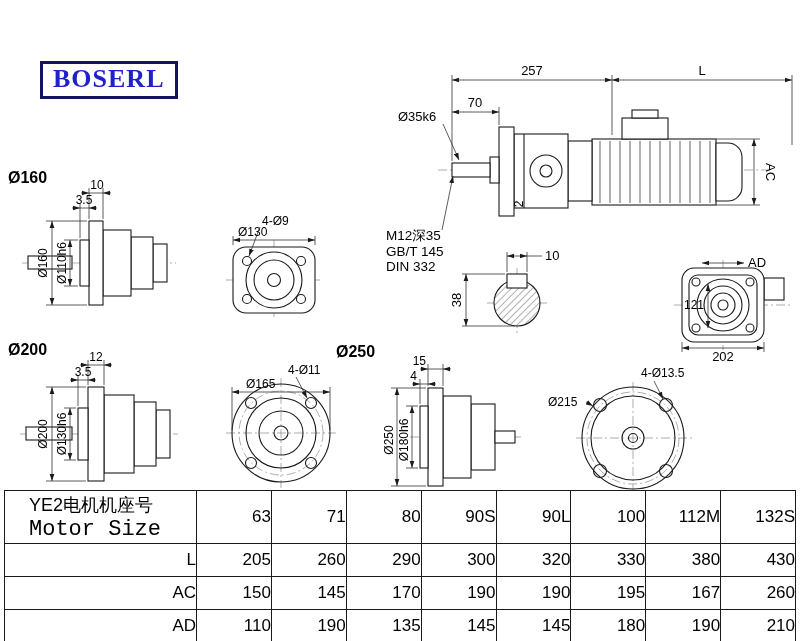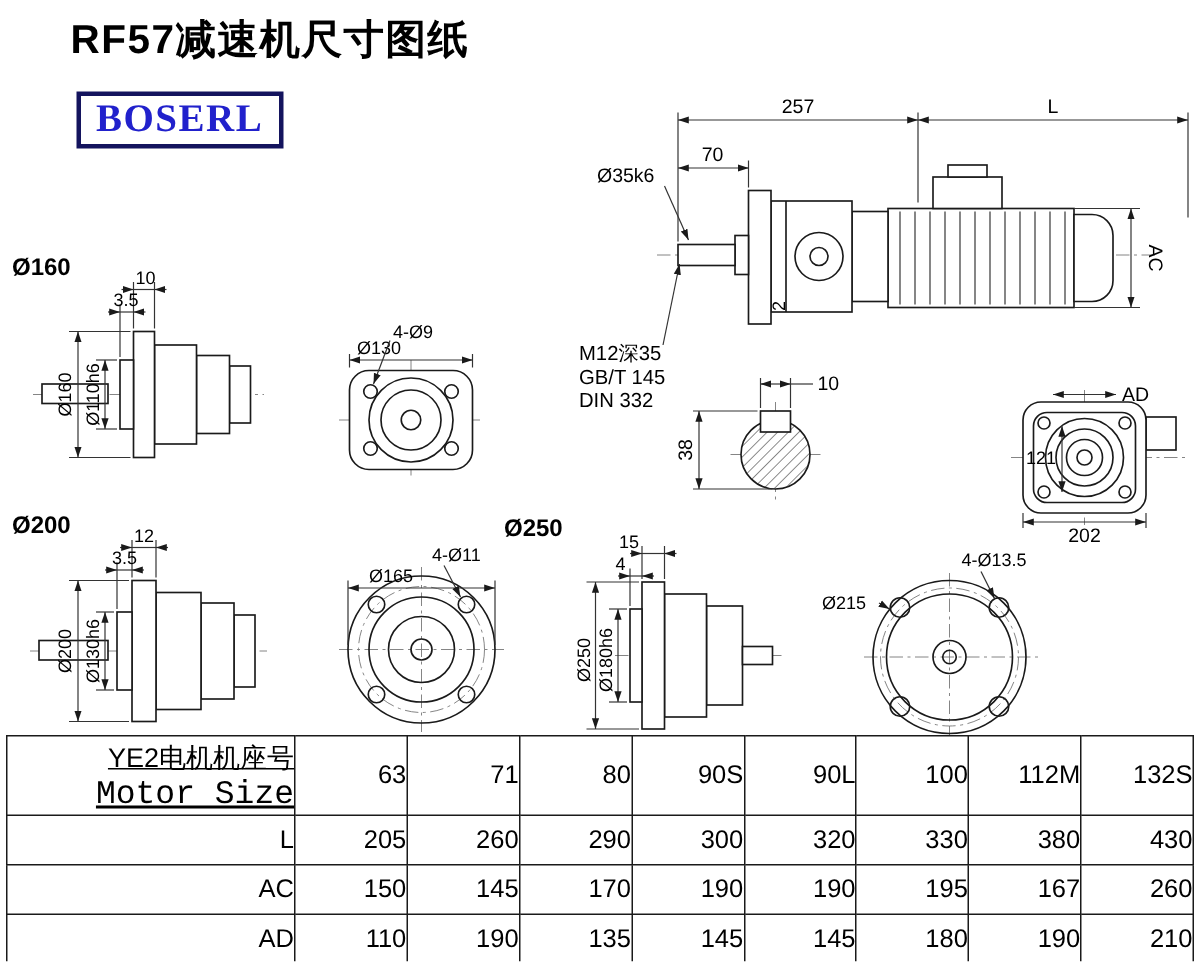--- a/index.html
+++ b/index.html
@@ -1,46 +1,45 @@
 <!DOCTYPE html>
 <html><head>
 <meta charset="utf-8">
 <style>
   html,body{margin:0;padding:0;background:#fff;}
   body{width:800px;height:641px;font-family:"Liberation Sans",sans-serif;}
   .sheet{position:relative;width:800px;height:641px;background:#fff;overflow:hidden;}
   .title{position:absolute;left:47px;top:8px;font-size:27px;font-weight:bold;color:#000;letter-spacing:1px;}
-  .logo{position:absolute;left:51px;top:61px;border:3px solid #14145e;background:#fff;padding:0 10px 2px 10px;}
+  .logo{position:absolute;left:40px;top:61px;border:3px solid #14145e;background:#fff;padding:0 10px 2px 10px;}
   .logo-text{font-family:"Liberation Serif",serif;font-size:26px;font-weight:bold;color:#2121cc;letter-spacing:1px;}
   svg.draw{position:absolute;left:0;top:0;}
   .ln{stroke:#1a1a1a;stroke-width:1.1;fill:#fff;}
   .lnn{stroke:#1a1a1a;stroke-width:1.1;fill:none;}
   .thin{stroke:#1a1a1a;stroke-width:0.7;fill:none;}
   .dim{stroke:#333;stroke-width:0.8;fill:none;}
   .cl{stroke:#777;stroke-width:0.6;fill:none;stroke-dasharray:9 3 2 3;}
   text{fill:#000;font-family:"Liberation Sans",sans-serif;}
   .d{font-size:13px;}
   .ds{font-size:12px;}
   .lb{font-size:16px;font-weight:600;}
   .nt{font-size:13.5px;}
   .mid{text-anchor:middle;}
   .end{text-anchor:end;}
   table.spec{position:absolute;left:4px;top:490px;width:792px;border-collapse:collapse;table-layout:fixed;font-size:17px;color:#000;background:#fff;}
   .spec th,.spec td{border:1px solid #1a1a1a;text-align:right;vertical-align:middle;font-weight:normal;padding:0;height:32px;}
   .spec tr.hrow th{height:52px;}
-  .spec th.c0{text-align:right;padding-left:9px;font-size:18px;text-decoration:underline;}
+  .spec th.c0{text-align:left;padding-left:24px;font-size:18px;}
   .spec col.first{width:192px;}
   .spec .mono{font-family:"Liberation Mono",monospace;font-size:22px;}
 </style>
 </head>
 <body>
 
 <div class="sheet">
 
-  <div class="title">RF57减速机尺寸图纸</div>
 
   <div class="logo">
     <span class="logo-text">BOSERL</span>
   </div>
 
   <svg class="draw" width="800" height="490" viewBox="0 0 800 490">
     <defs>
       <marker id="arr" viewBox="0 0 12 10" refX="12" refY="5" markerWidth="9" markerHeight="7.5" orient="auto-start-reverse">
         <path d="M0 1L12 5L0 9Z" fill="#1a1a1a"></path>
       </marker>

